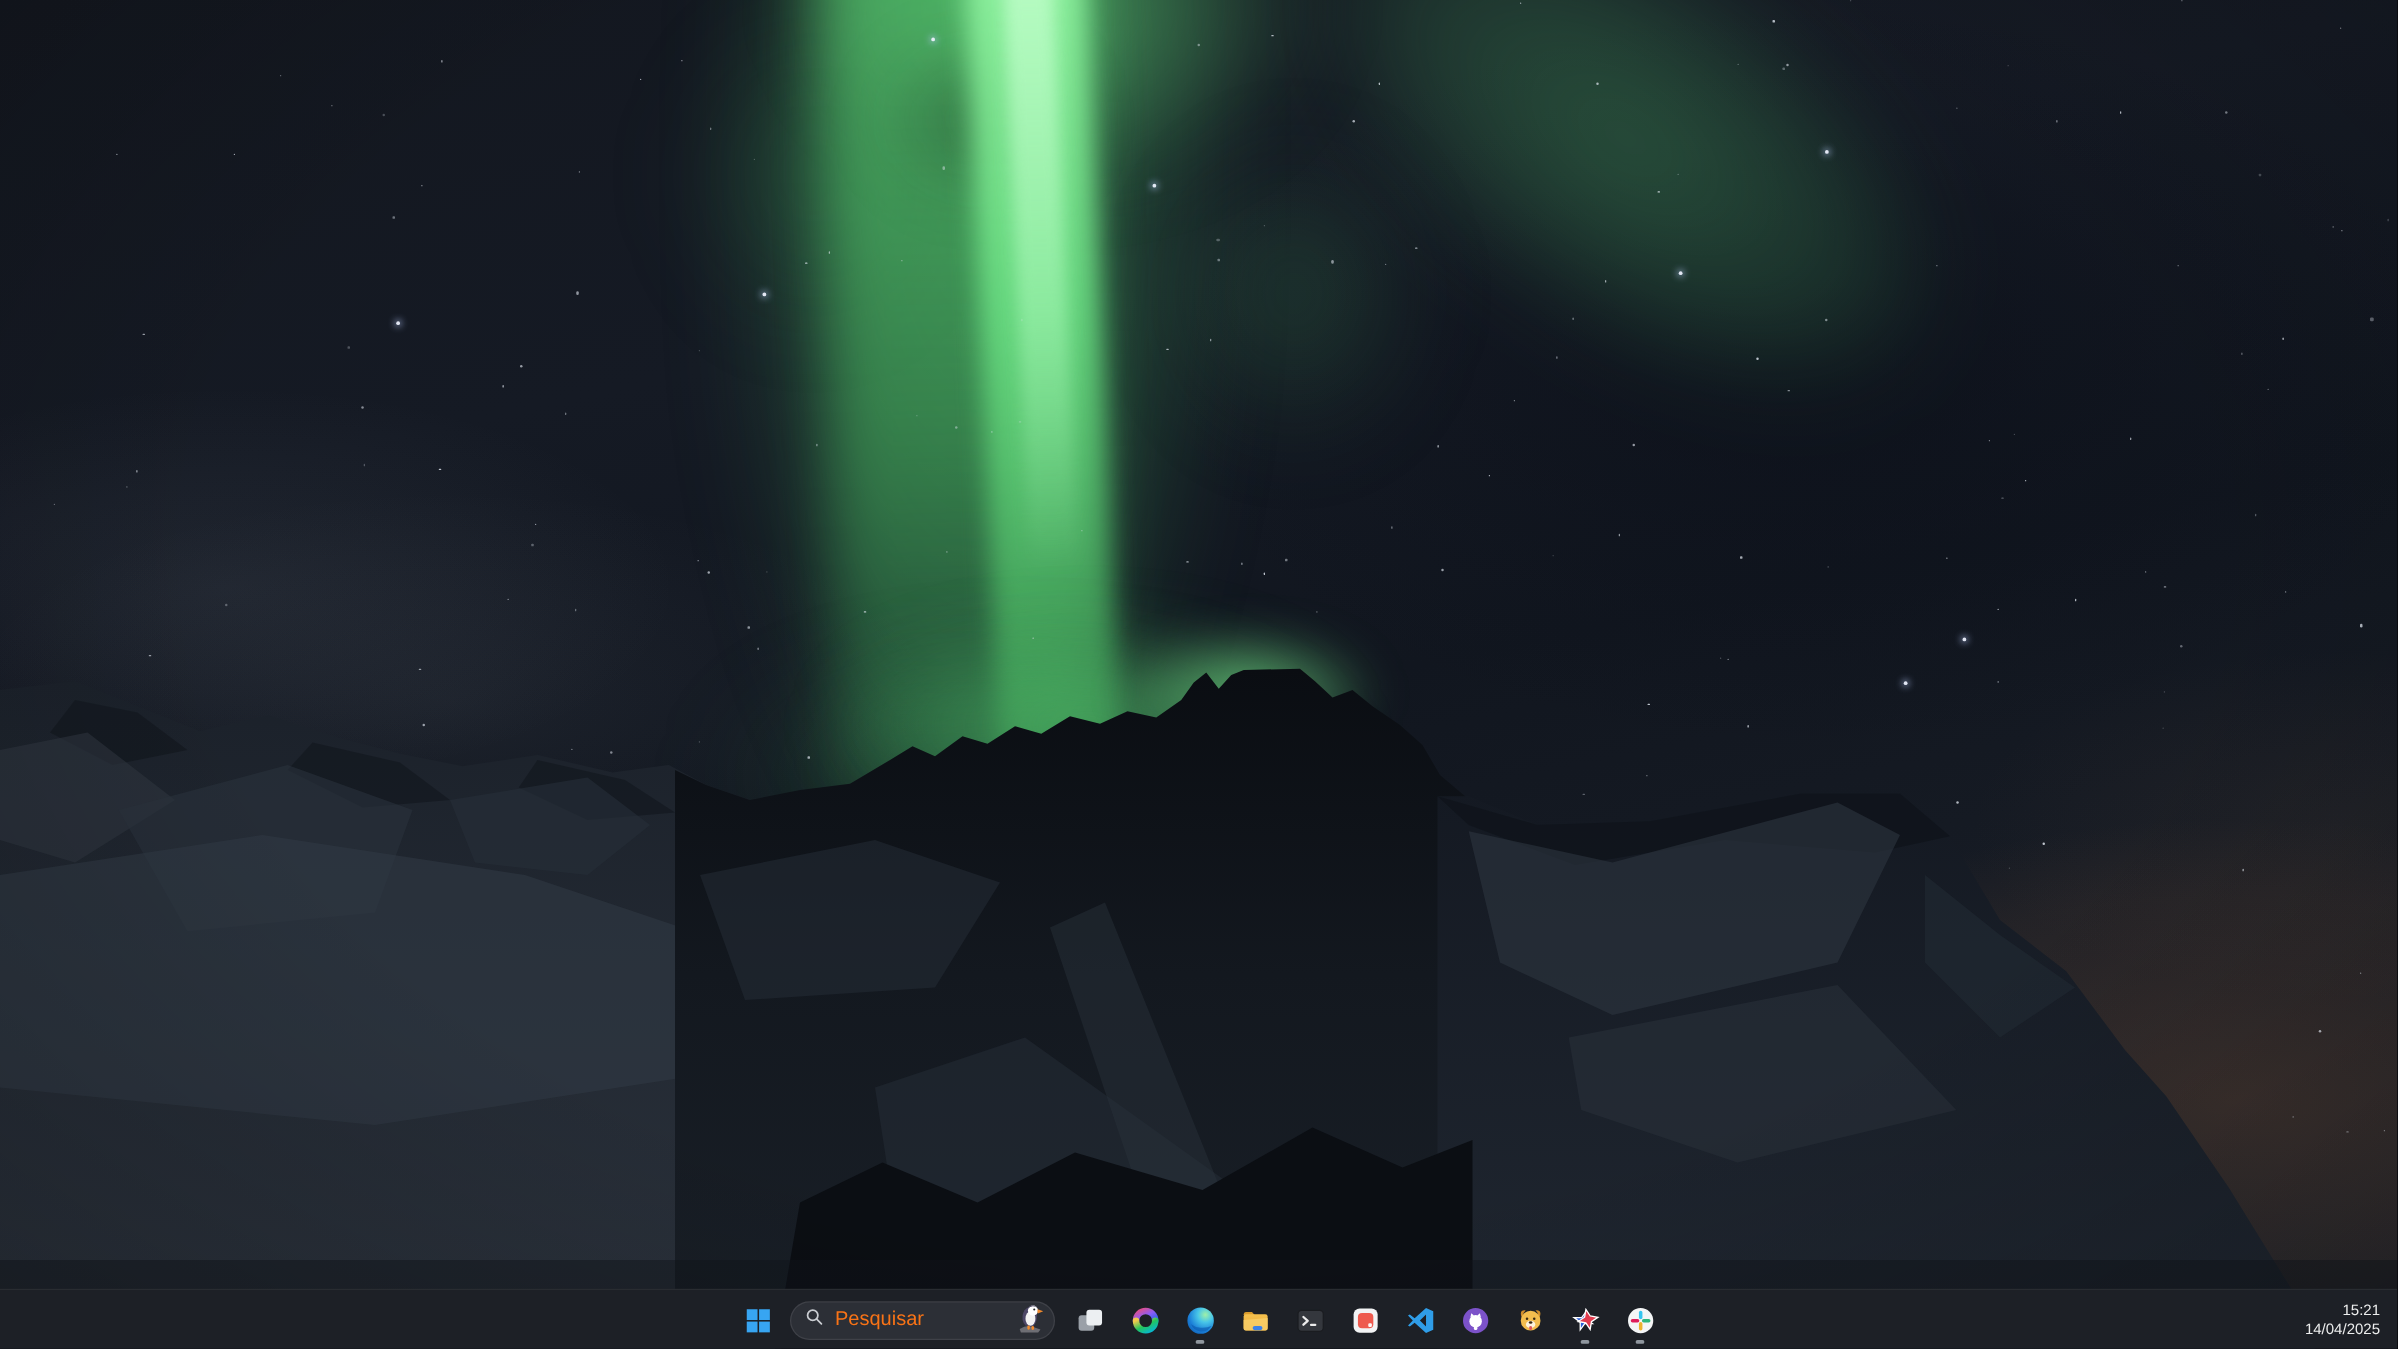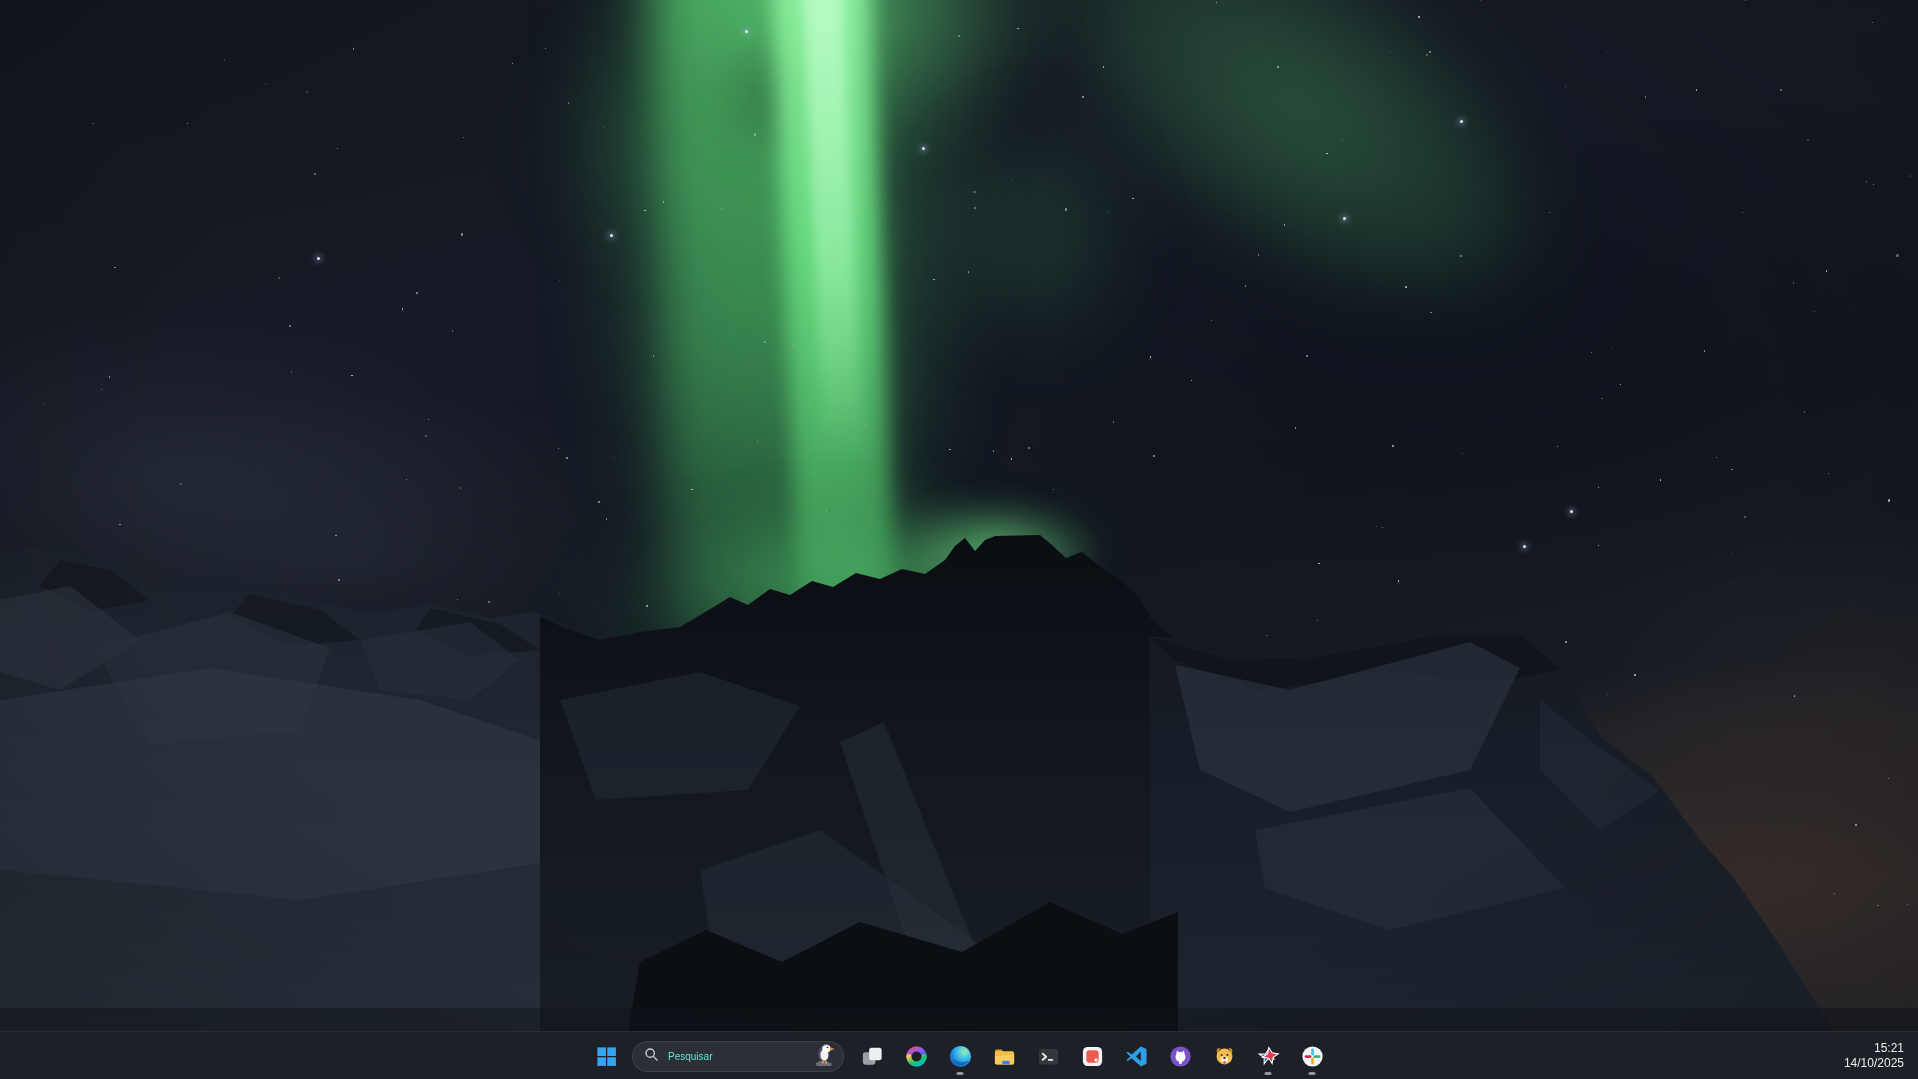--- a/index.html
+++ b/index.html
@@ -55,21 +55,21 @@
   .tb-center{position:absolute;left:586px;top:0;height:48px;display:flex;align-items:center;}
   .tb-btn{width:40px;height:40px;border:none;background:transparent;border-radius:5px;
     display:flex;align-items:center;justify-content:center;position:relative;padding:0;cursor:pointer;}
   .tb-btn svg{display:block;}
   .run-ind{position:absolute;bottom:1px;left:50%;transform:translateX(-50%);
     width:7px;height:3px;border-radius:2px;background:#8f969e;display:none;}
   .tb-btn.running .run-ind{display:block;}
   .search-pill{width:212px;height:31px;margin:0 8px 0 6px;border-radius:16px;
     background:#2c2f36;border:1px solid rgba(255,255,255,.09);box-sizing:border-box;
     display:flex;align-items:center;padding:0 6px 0 11px;cursor:pointer;}
-  .search-pill .ph{flex:1;color:#5eead4;font-size:10px;margin-left:9px;white-space:nowrap;}
+  .search-pill .ph{flex:1;color:#f97316;font-size:16px;margin-left:9px;white-space:nowrap;}
   .icon-strip{display:flex;align-items:center;gap:4px;}
   .tb-right{position:absolute;right:4px;top:0;height:48px;display:flex;align-items:center;}
   .clock{padding:4px 10px;border-radius:5px;text-align:right;color:#eceded;font-size:12px;line-height:15px;cursor:pointer;}
 </style>
 </head>
 <body>
 
 <div class="screen">
 
   <div class="sky"></div>
@@ -479,17 +479,17 @@
           </span>
             <span class="run-ind"></span>
         </button>
 
       </div>
     </div>
 
     <div class="tb-right">
       <div class="clock">
         <div>15:21</div>
-        <div>14/10/2025</div>
+        <div>14/04/2025</div>
       </div>
     </div>
   </div>
 </div>
 
 </body></html>

